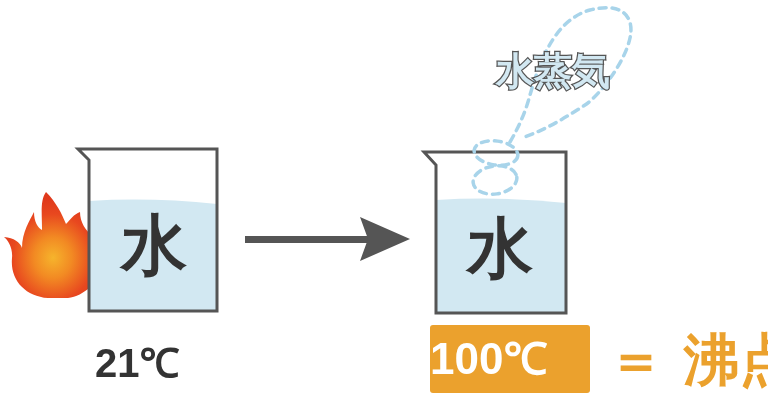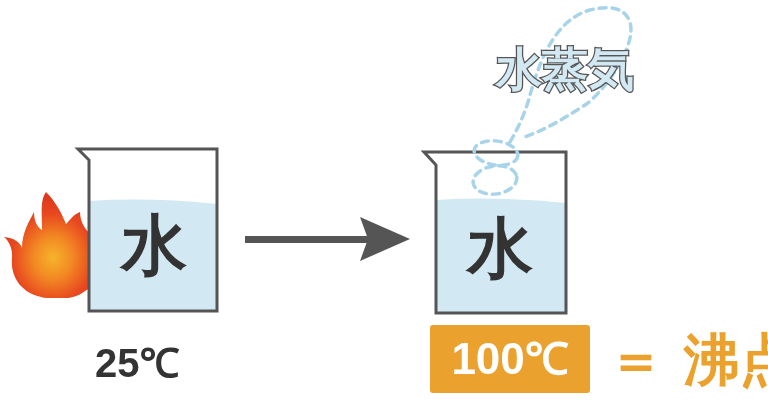--- a/index.html
+++ b/index.html
@@ -10,29 +10,29 @@
     position: absolute; font-weight: bold; color: #333333;
     font-size: 66px; line-height: 1; text-align: center;
   }
   .temp-left {
     position: absolute; left: 95px; top: 334px; font-size: 40px; font-weight: bold;
     color: #333333; letter-spacing: 0px; font-family: "Liberation Sans", sans-serif;
   }
   .temp-box {
     position: absolute; left: 430px; top: 325px; width: 160px; height: 68px;
     background: #eba12d; border-radius: 3px; color: #ffffff;
-    font-size: 44px; font-weight: bold; line-height: 68px; text-align: center;
+    font-size: 44px; font-weight: bold; line-height: 68px; text-align: left;
     font-family: "Liberation Sans", sans-serif;
   }
   .boiling {
     position: absolute; left: 608px; top: 332px; font-size: 56px; font-weight: bold;
     color: #eba12d; line-height: 56px; white-space: nowrap;
   }
   .steam-label {
-    position: absolute; left: 496px; top: 46px; font-size: 46px; font-weight: bold;
+    position: absolute; left: 496px; top: 52px; font-size: 38px; font-weight: bold;
     color: #d2e8f2; line-height: 1; white-space: nowrap;
     -webkit-text-stroke: 2.5px #555555; paint-order: stroke fill;
   }
 </style>
 </head>
 <body>
 
 <svg class="canvas" width="768" height="403" viewBox="0 0 768 403">
   <defs>
     <radialGradient id="flameGrad" cx="50%" cy="62%" r="55%">
@@ -80,19 +80,19 @@
     <path d="M510,142 C520,125 526,110 530,95 C540,60 555,20 590,10 C620,2 635,15 630,38 C625,62 600,95 585,105 C565,118 545,130 522,138"></path>
   </g>
 </svg>
 
 <div class="kanji" style="left:110px; top:213px; width:88px;">水</div>
 
 <div class="kanji" style="left:456px; top:216px; width:88px;">水</div>
 
 <div class="steam-label">水蒸気</div>
 
-<div class="temp-left">25℃</div>
+<div class="temp-left">21℃</div>
 
 <div class="temp-box">
   <span>100℃</span>
 </div>
 
 <div class="boiling">＝ 沸点</div>
 
 </body></html>

